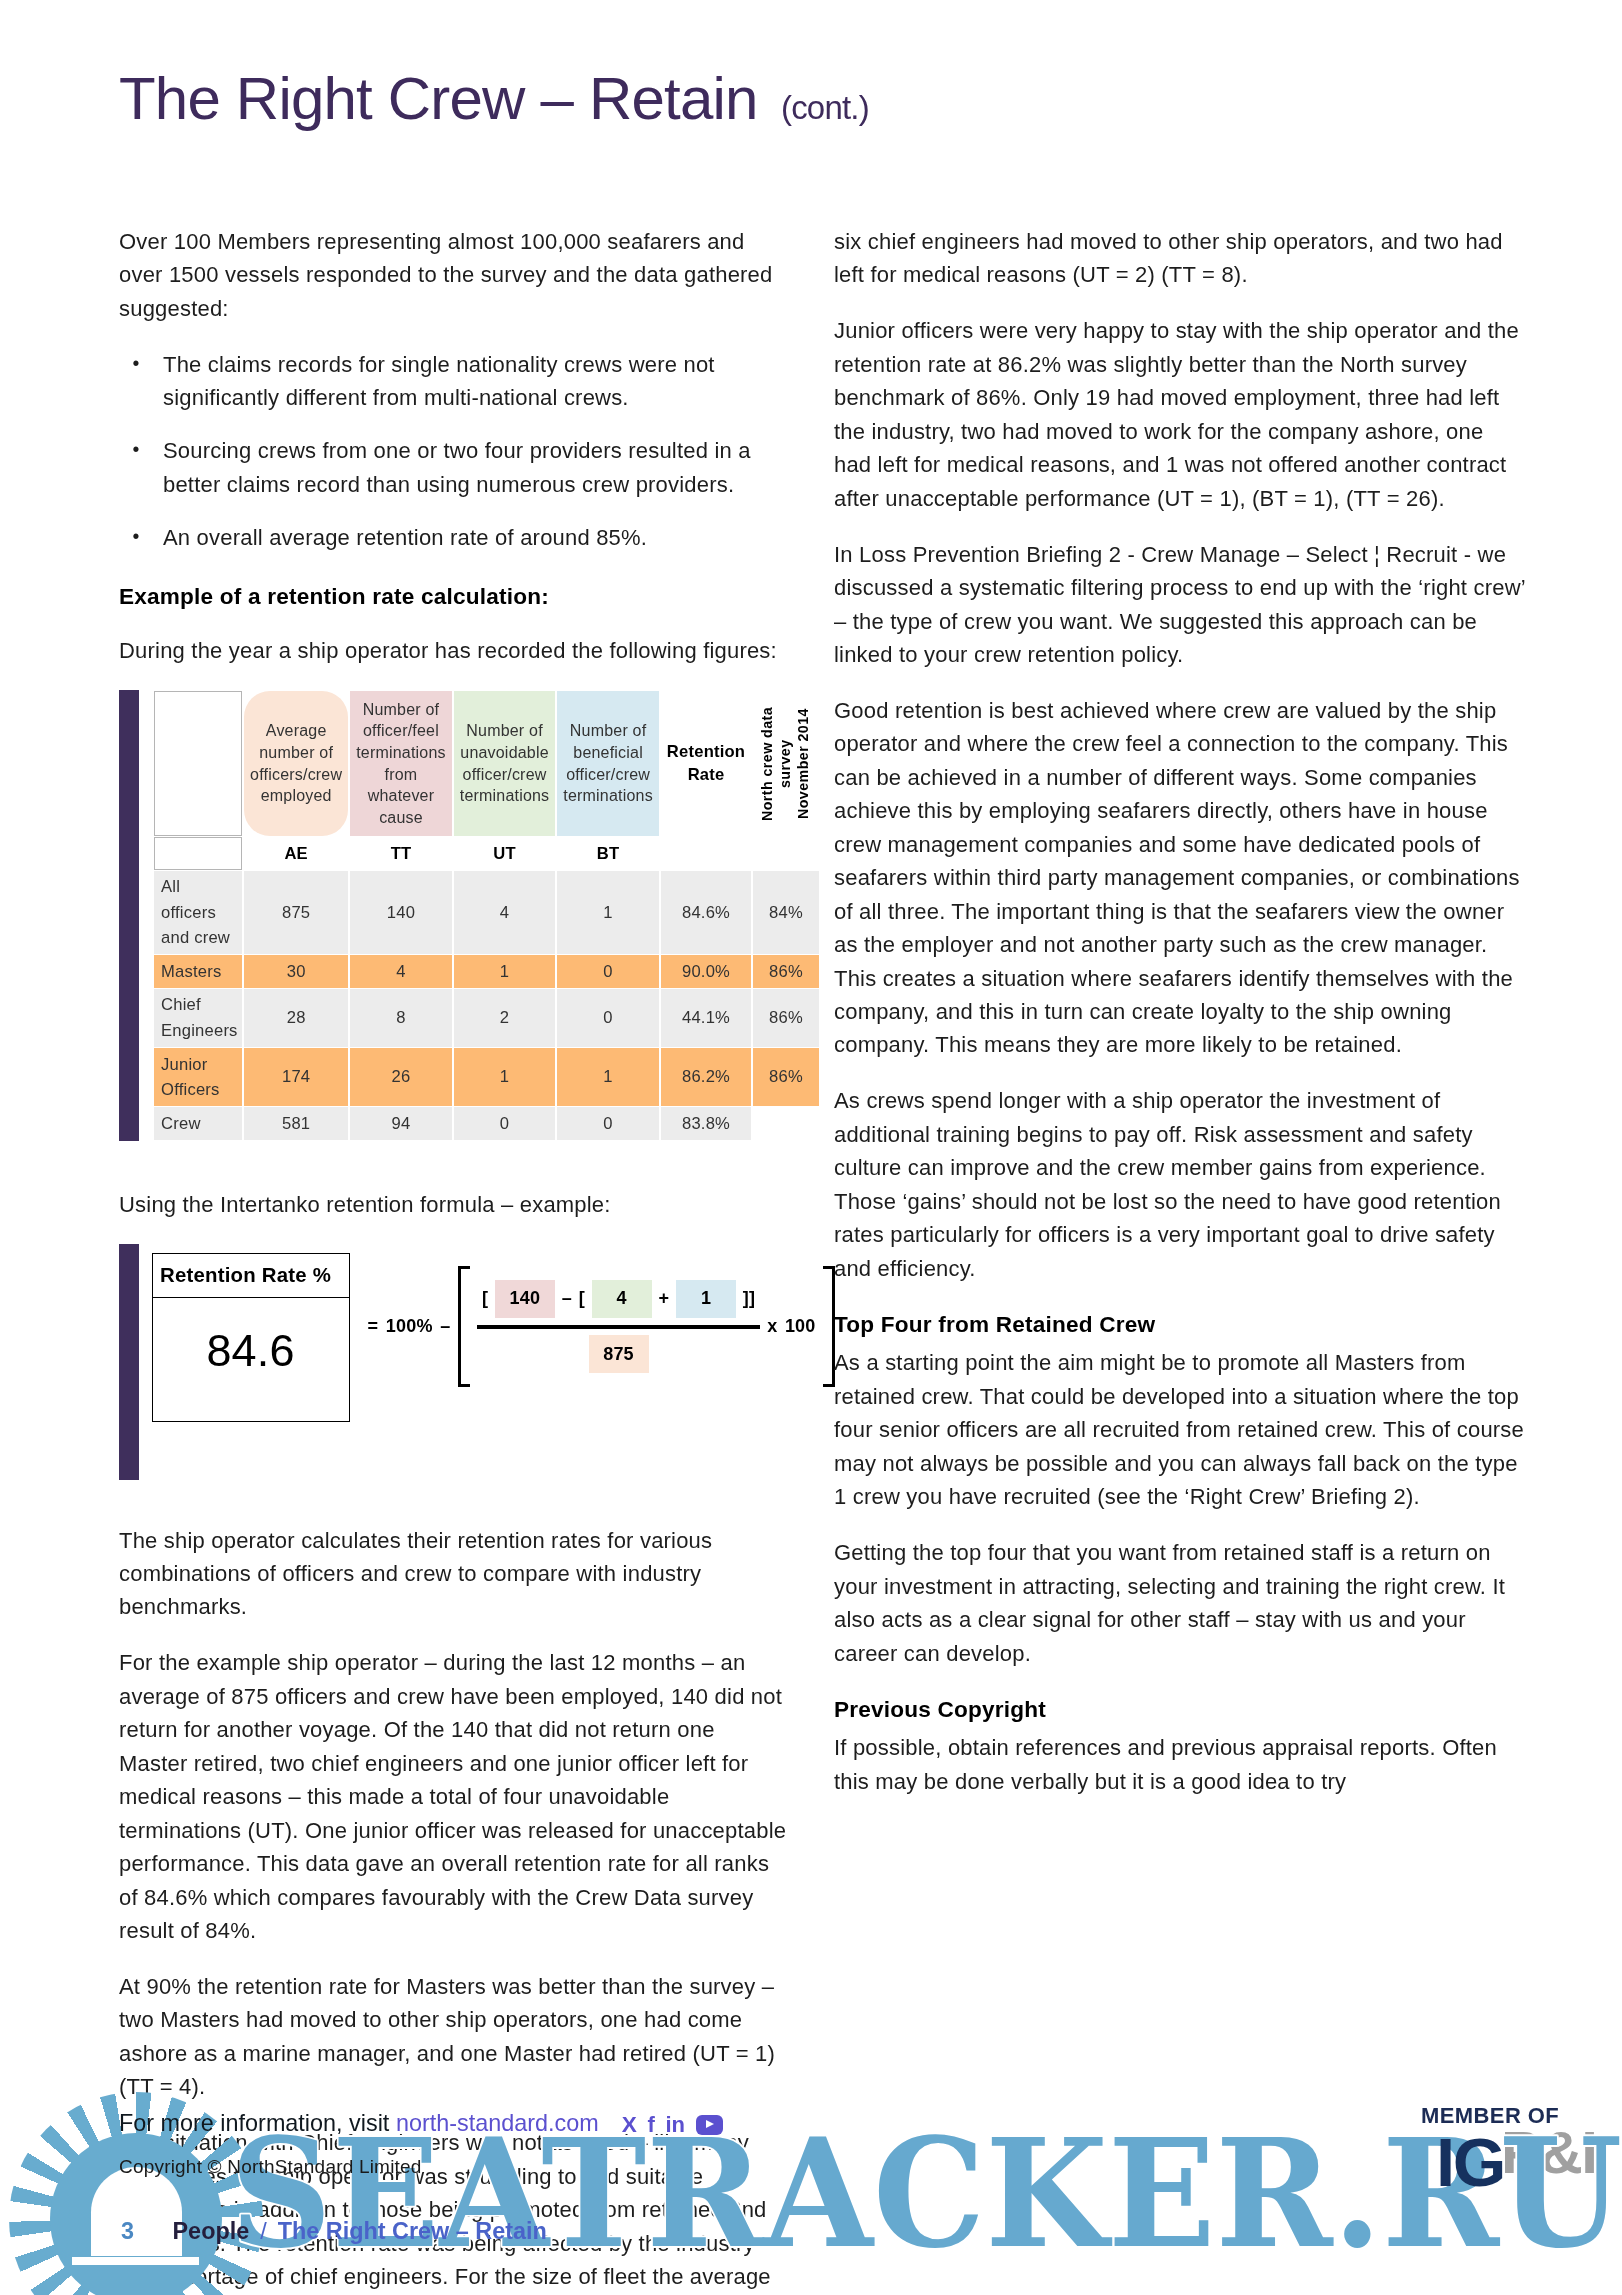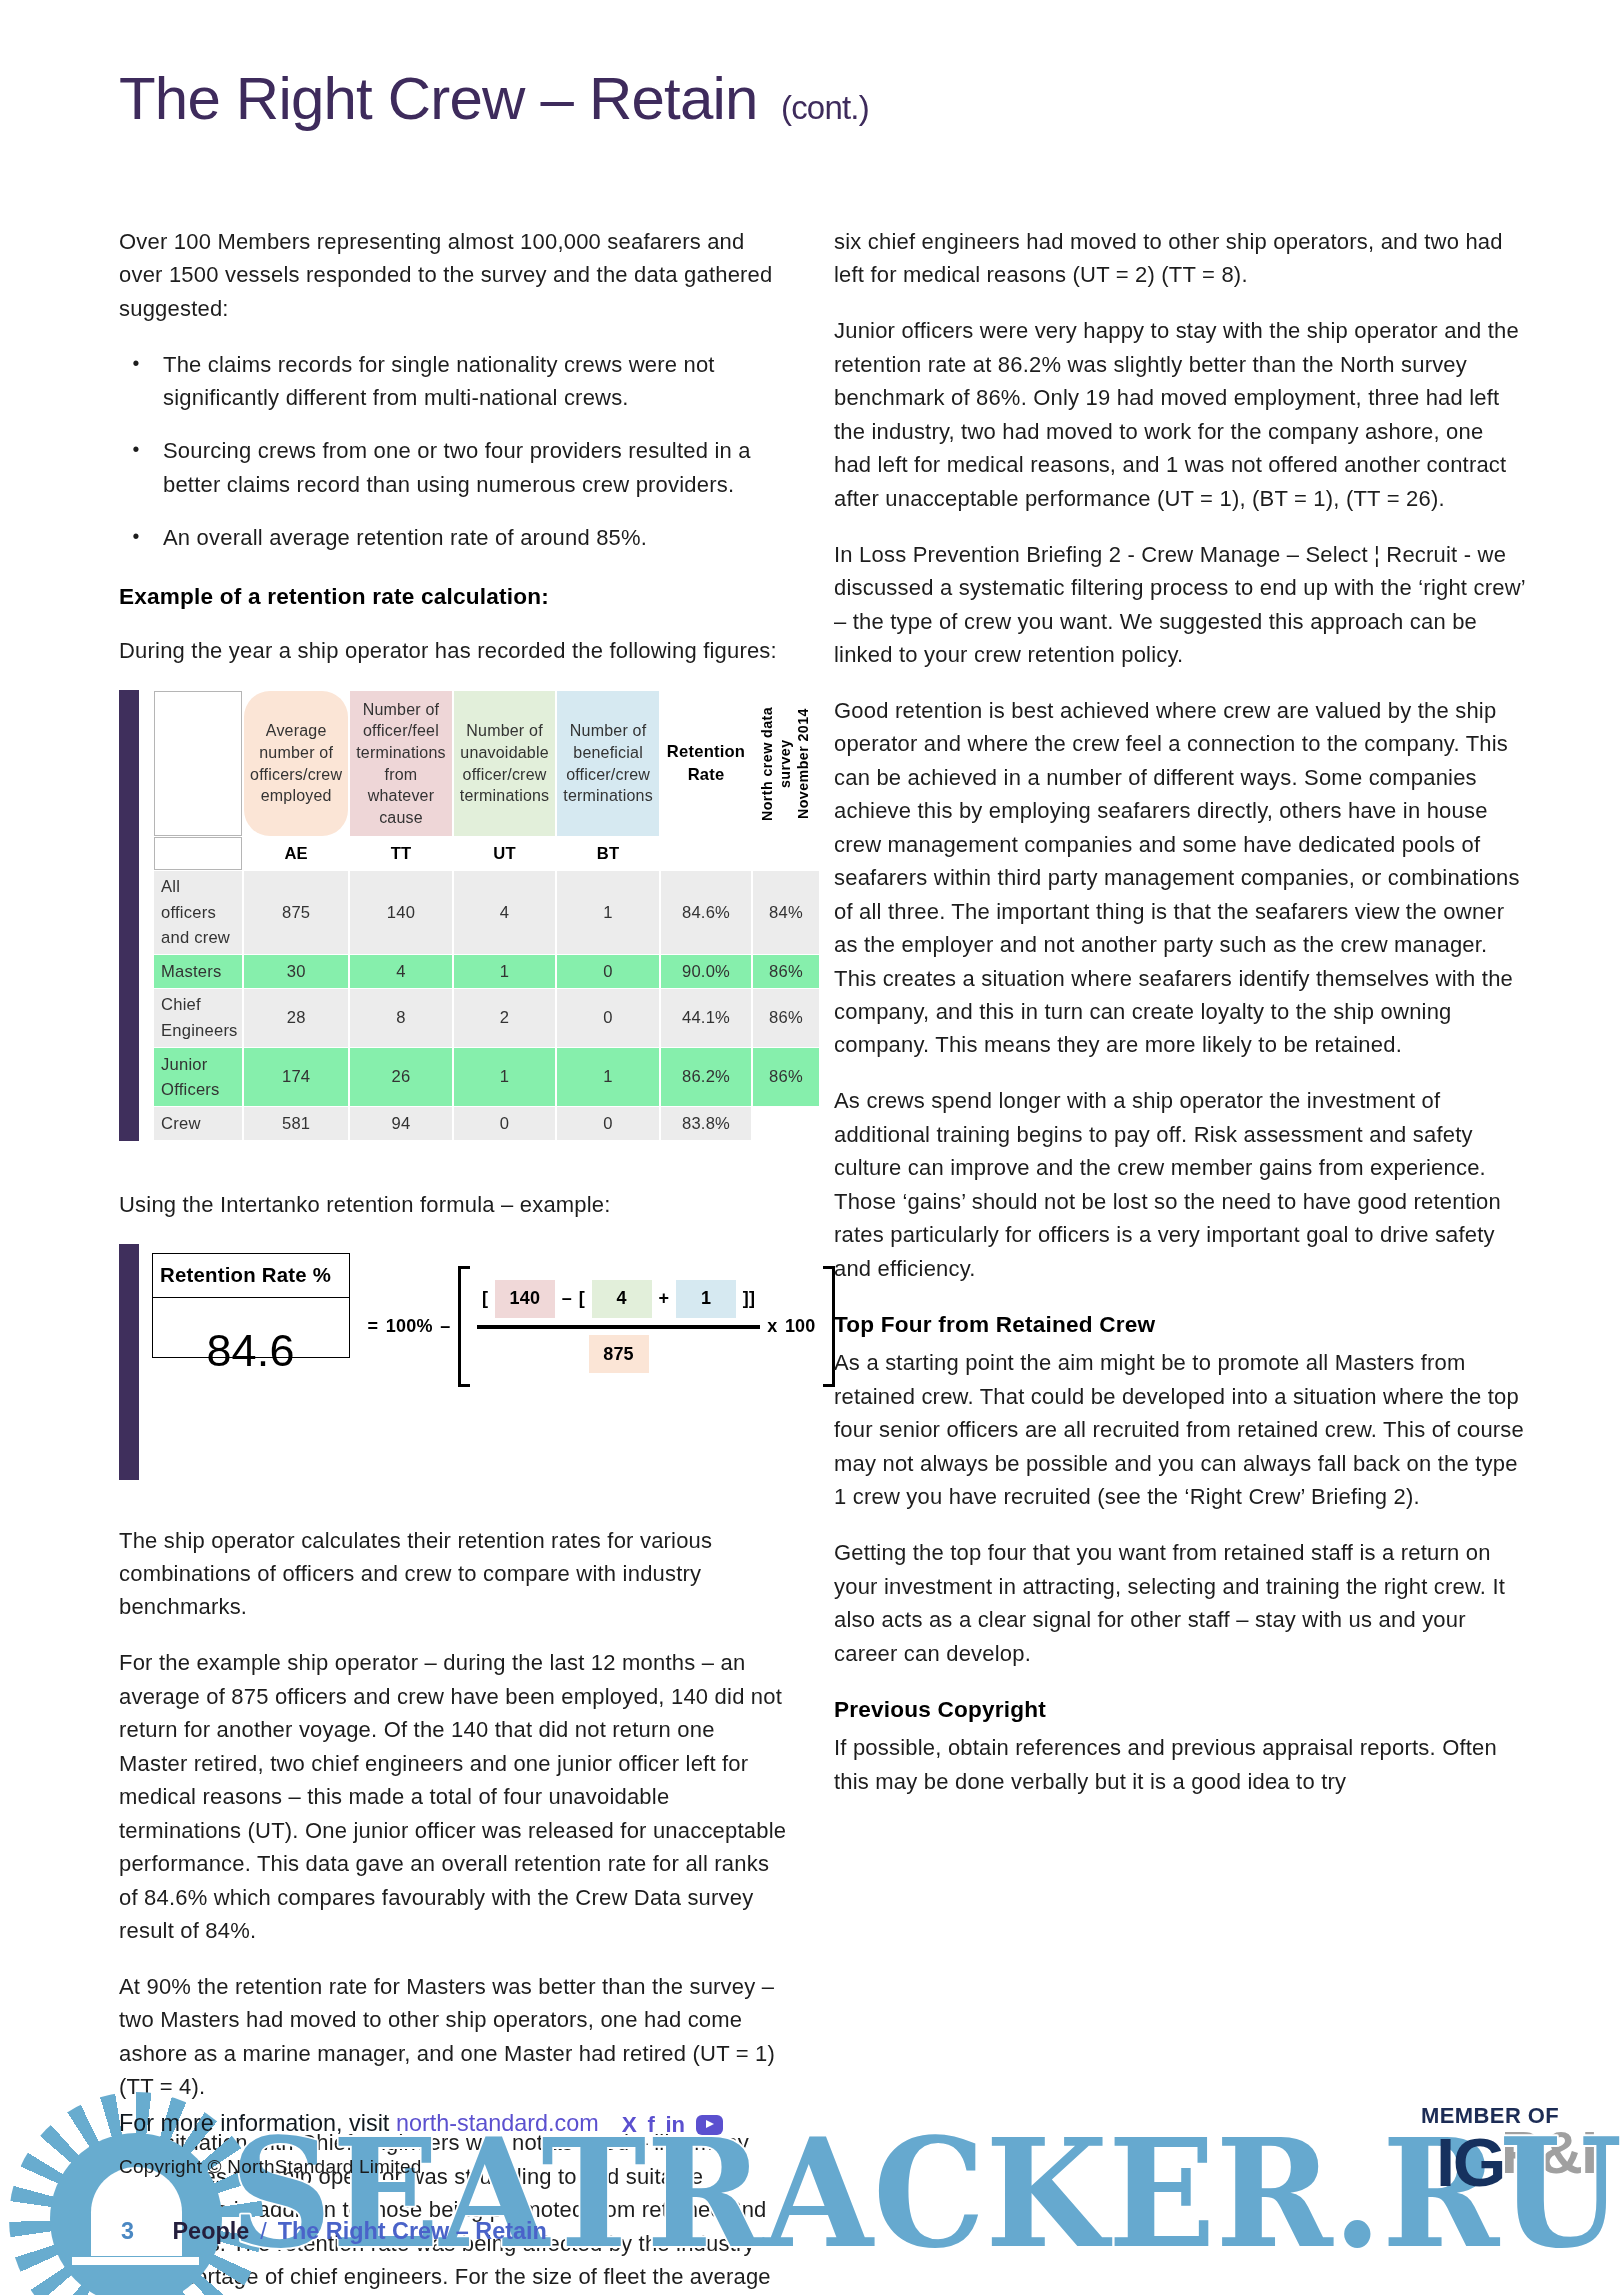--- a/index.html
+++ b/index.html
@@ -48,27 +48,27 @@
   th.c-north { background:#ffffff; width:62px; }
   .vertical-text {
     writing-mode:vertical-rl; transform:rotate(180deg);
     font-weight:700; font-size:14.3px; line-height:1.25; color:#000;
     height:125px; margin:0 auto; text-align:center; letter-spacing:0.4px;
   }
   td.code { font-weight:700; color:#000; font-size:16.6px; text-align:center; padding:3.8px 0; }
   td.cell { text-align:center; padding:3.8px 6px; font-size:16.6px; }
   td.rowlabel { text-align:left; padding:3.8px 4.5px 3.8px 7.5px; width:151px; font-size:16.6px; }
   tr.shade-a td.paint { background:#ececec; }
-  tr.shade-b td.paint { background:#86efac; }
+  tr.shade-b td.paint { background:#fdba74; }
   td.nopaint { background:#ffffff; }
 
   
   .formula-intro { margin-bottom:18px; }
   .formula-block { display:flex; height:236px; margin:0 0 44px 0; }
-  .rr-box { border:1.5px solid #000; width:198px; height:105px; margin-top:9px; flex:0 0 198px; background:#fff; }
+  .rr-box { border:1.5px solid #000; width:198px; height:169px; margin-top:9px; flex:0 0 198px; background:#fff; }
   .rr-label { font-weight:700; font-size:20.4px; color:#000; padding:6px 7.5px; border-bottom:1.5px solid #000; }
   .rr-result { font-size:45px; font-weight:400; color:#000; text-align:center; padding-top:19.6px; font-family:"Liberation Sans",sans-serif; }
   .equation { display:flex; align-items:center; margin-left:18px; margin-top:9px; height:148px; gap:7.5px; font-weight:700; font-size:18px; color:#000; white-space:nowrap; }
   .bracket { width:12px; height:121px; flex:0 0 12px; }
   .bracket.open  { border-left:3px solid #000; border-top:3px solid #000; border-bottom:3px solid #000; }
   .bracket.close { border-right:3px solid #000; border-top:3px solid #000; border-bottom:3px solid #000; }
   .frac { display:flex; flex-direction:column; align-items:center; }
   .frac .num { display:flex; align-items:center; gap:6.8px; padding:0 4.5px 7.5px 4.5px; }
   .frac .bar { height:3.8px; background:#000; width:100%; }
   .frac .den { padding-top:6px; }

